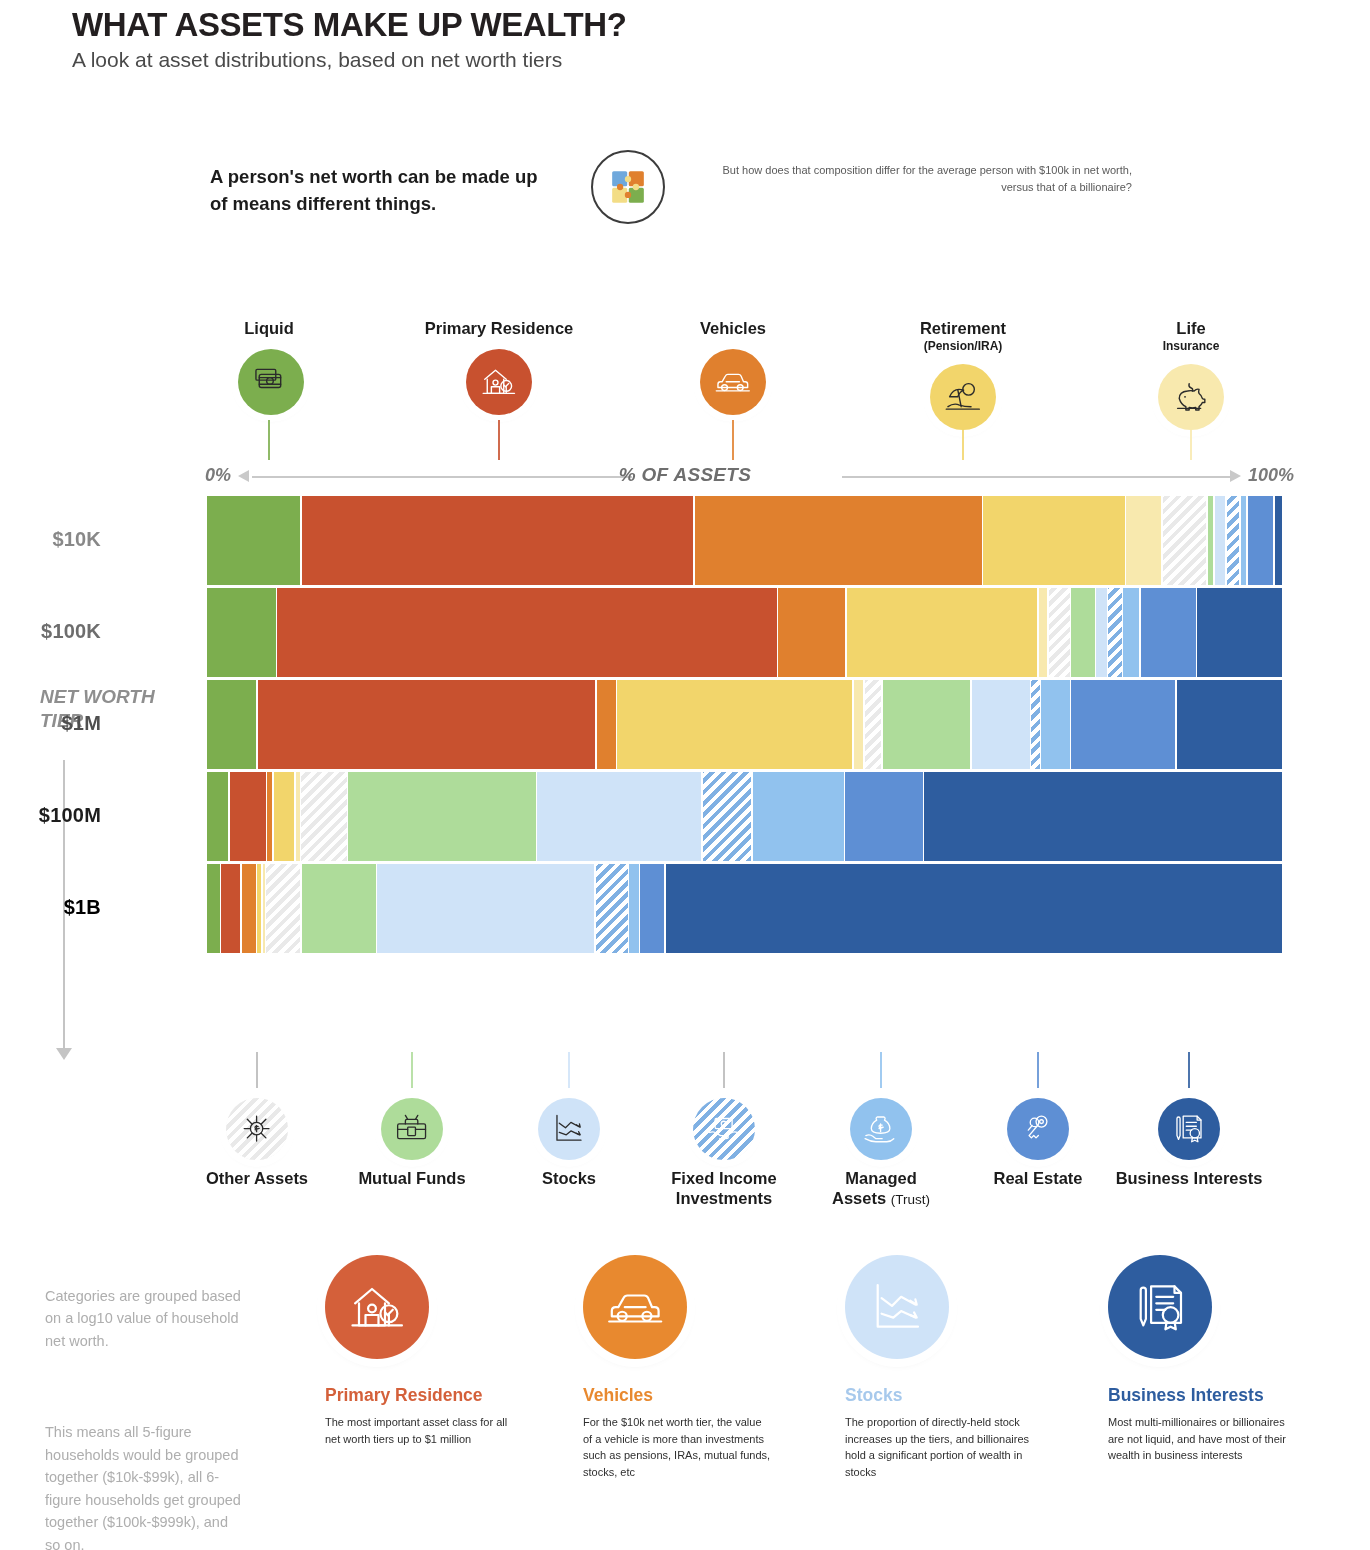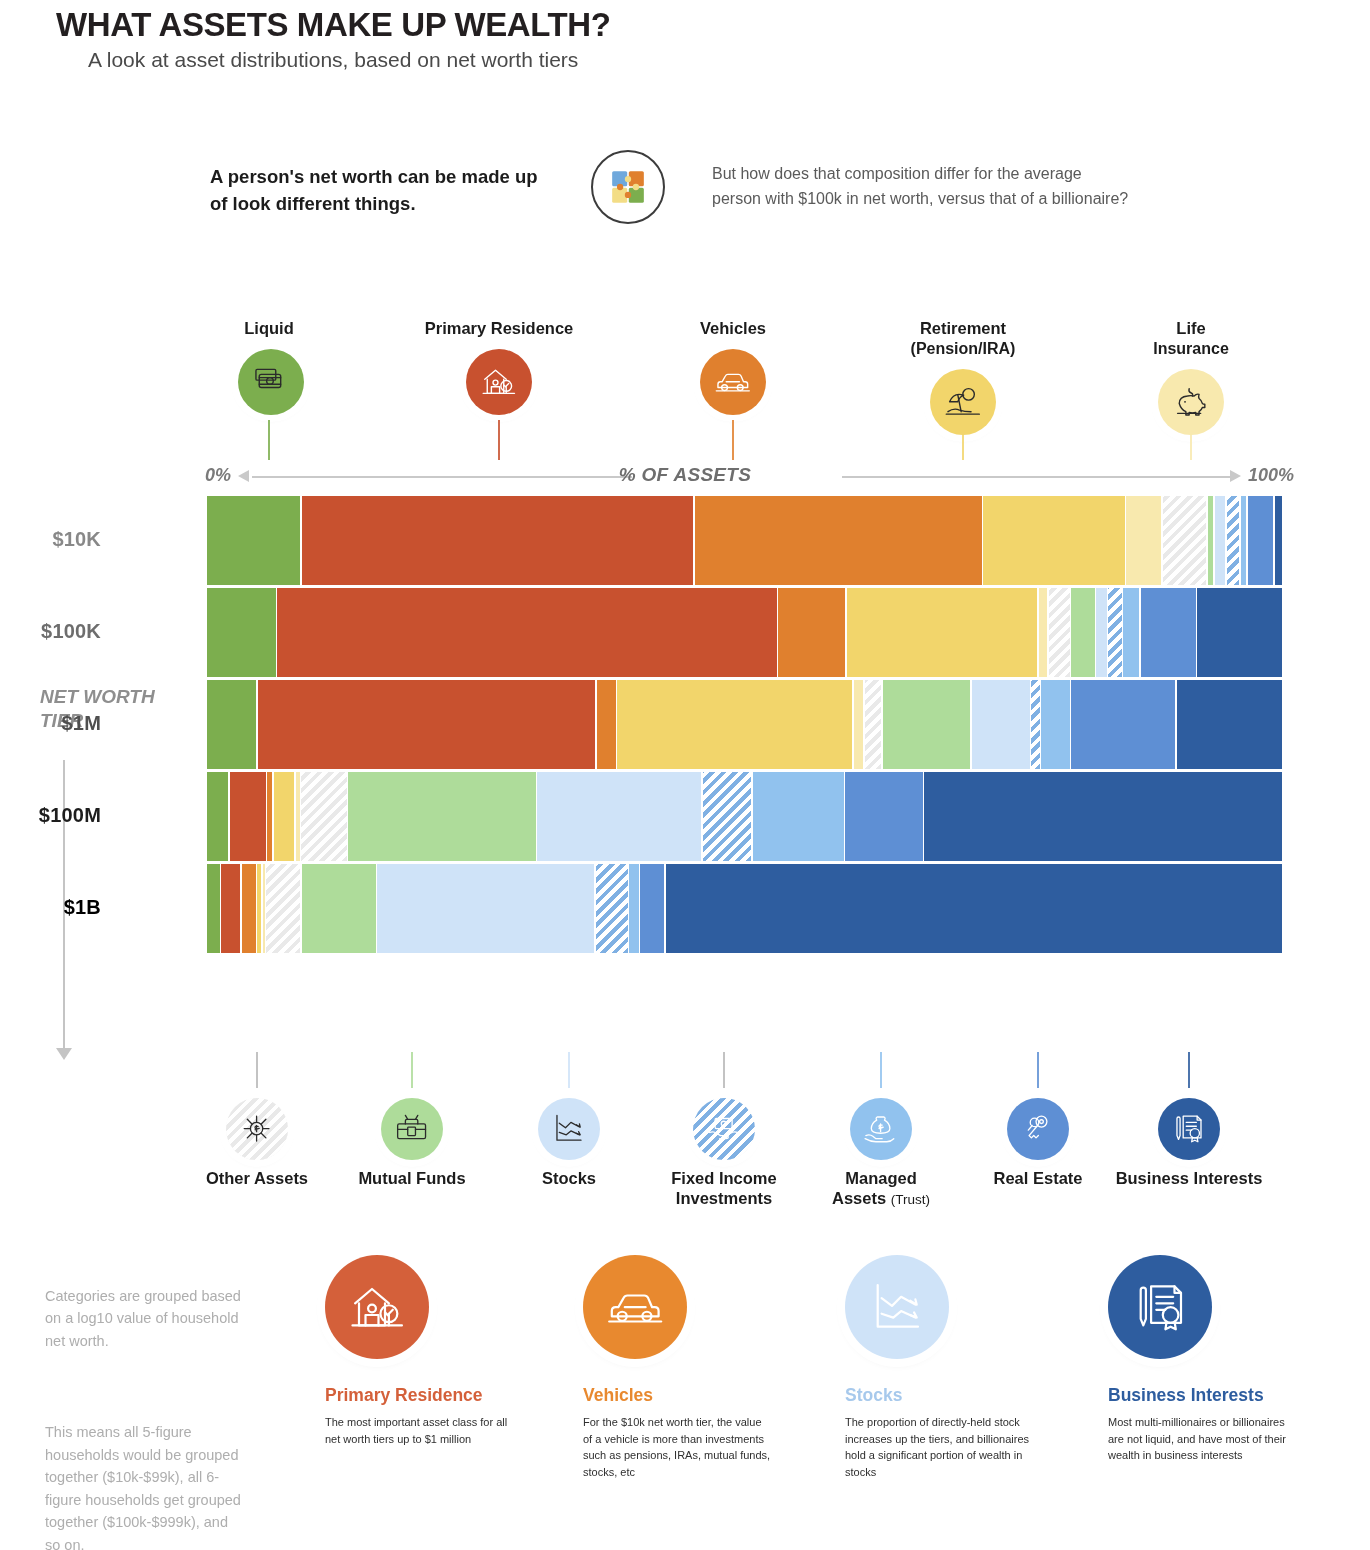--- a/index.html
+++ b/index.html
@@ -7,21 +7,21 @@
     width: 1370px;
     height: 1550px;
     background: #ffffff;
     font-family: "Liberation Sans", sans-serif;
     color: #2d2d2d;
     position: relative;
     overflow: hidden;
   }
 
   
-  #header { position: absolute; left: 56px; top: 6px; text-align: center; }
+  #header { position: absolute; left: 72px; top: 6px; }
   #title {
     font-size: 33px;
     font-weight: bold;
     letter-spacing: -0.4px;
     color: #231f20;
   }
   #subtitle {
     font-size: 21px;
     color: #4a4a4a;
     margin-top: 4px;
@@ -35,32 +35,32 @@
     font-size: 18.5px; font-weight: bold; line-height: 1.45; color: #1c1c1c;
   }
   #puzzle-badge {
     position: absolute; left: 391px; top: 0px;
     width: 74px; height: 74px; border-radius: 50%;
     border: 2px solid #3c3c3c; background: #fff;
     display: flex; align-items: center; justify-content: center;
   }
   #intro-right {
     position: absolute; left: 512px; top: 12px; width: 420px;
-    font-size: 16px; line-height: 1.55; color: #5a5a5a;
+    font-size: 11px; line-height: 1.55; color: #5a5a5a; text-align: right;
   }
 
   
   #chart { position: absolute; left: 0; top: 300px; width: 1370px; height: 920px; }
 
   .top-legend-item { position: absolute; text-align: center; }
   .top-legend-label {
     font-size: 16.5px; font-weight: bold; color: #1c1c1c;
     line-height: 1.25; white-space: nowrap;
   }
-  .top-legend-label .sub { font-size: 16px; }
+  .top-legend-label .sub { font-size: 12px; }
   .legend-circle {
     width: 66px; height: 66px; border-radius: 50%;
     margin: 10px auto 0; position: relative;
     box-shadow: 0 0 0 7px #ffffff, 0 2px 7px rgba(0,0,0,0.16);
     display: flex; align-items: center; justify-content: center;
   }
   .legend-circle.sm { width: 62px; height: 62px; }
 
   #axis-row { position: absolute; left: 0; top: 160px; width: 1370px; height: 34px; }
   #axis-0 { position: absolute; left: 205px; top: 5px; font-size: 18px; font-weight: bold; color: #7a7a7a; font-style: italic; }
@@ -123,21 +123,21 @@
 </style>
 </head>
 <body>
 
 <div id="header">
   <div id="title">WHAT ASSETS MAKE UP WEALTH?</div>
   <div id="subtitle">A look at asset distributions, based on net worth tiers</div>
 </div>
 
 <div id="intro">
-  <div id="intro-left">A person's net worth can be made up of look different things.</div>
+  <div id="intro-left">A person's net worth can be made up of means different things.</div>
   <div id="puzzle-badge">
     <svg viewBox="0 0 48 48" width="38" height="44">
       <rect x="4" y="4" width="19" height="19" rx="2" fill="#6fa8dc"></rect>
       <rect x="25" y="4" width="19" height="19" rx="2" fill="#e0802e"></rect>
       <rect x="4" y="25" width="19" height="19" rx="2" fill="#f3dd86"></rect>
       <rect x="25" y="25" width="19" height="19" rx="2" fill="#7cae4e"></rect>
       <circle cx="24" cy="14" r="4" fill="#f3dd86"></circle>
       <circle cx="24" cy="34" r="4" fill="#e0802e"></circle>
       <circle cx="14" cy="24" r="4" fill="#e0802e"></circle>
       <circle cx="34" cy="24" r="4" fill="#f3dd86"></circle>

